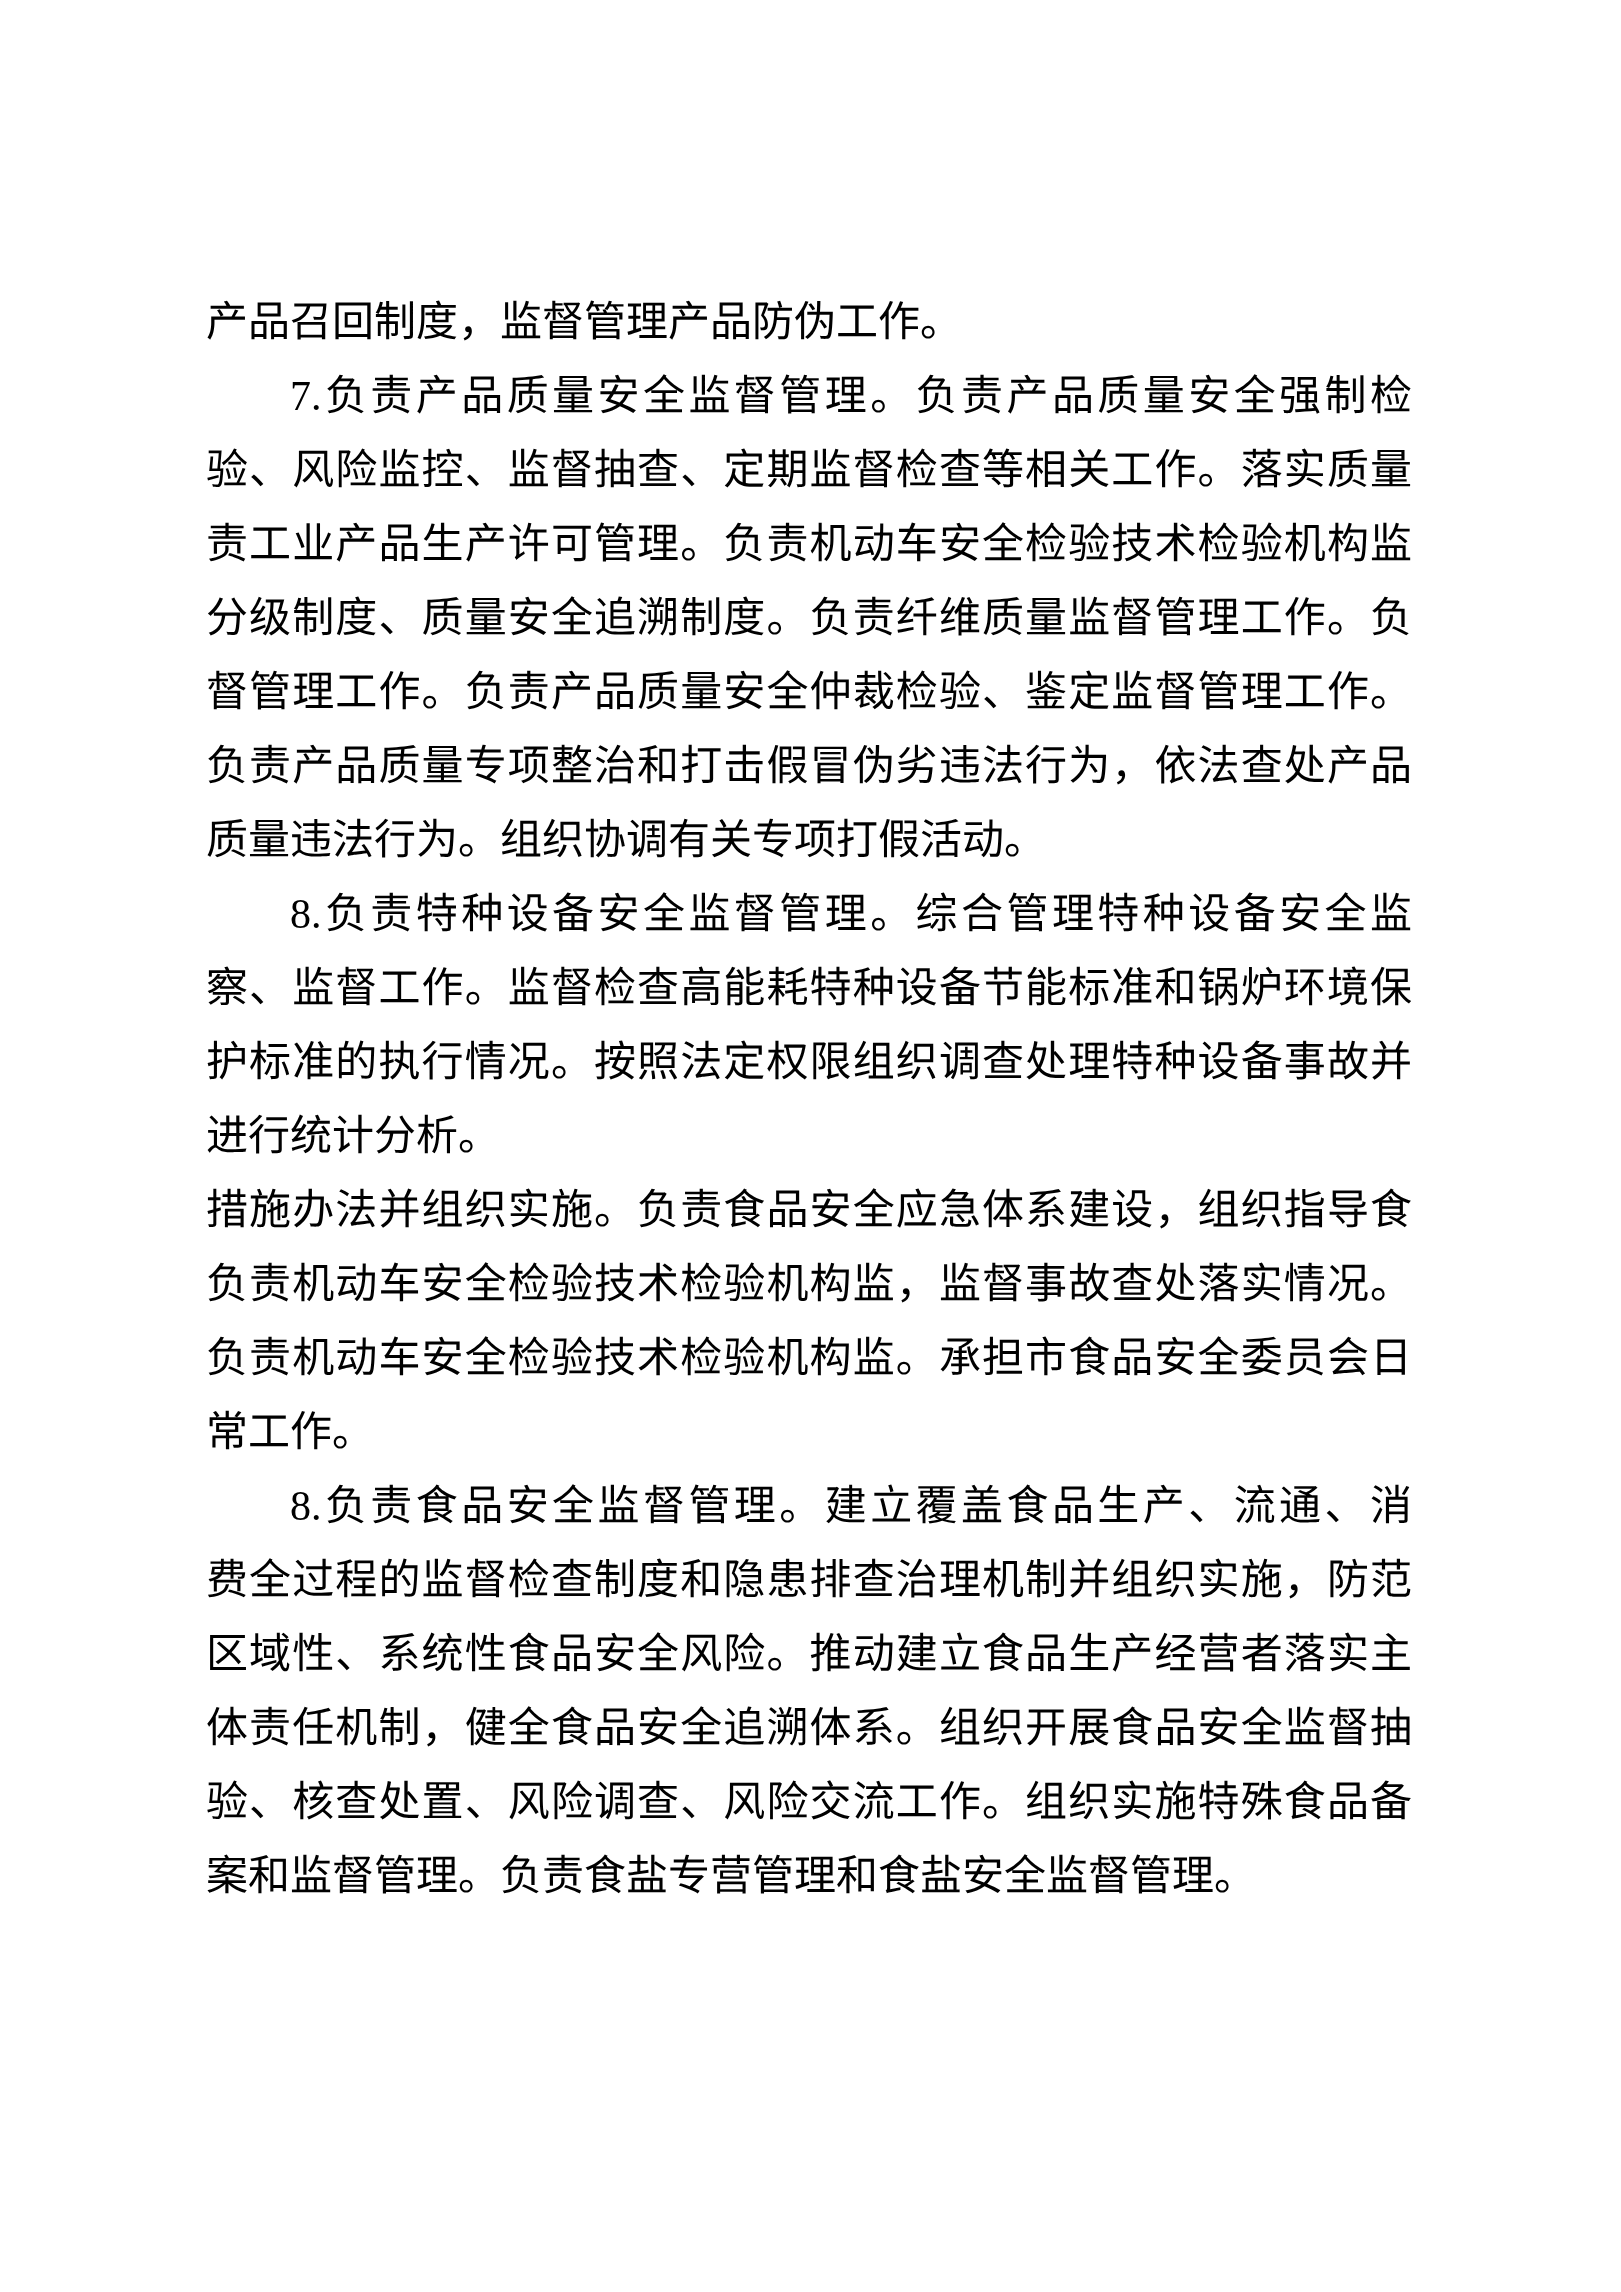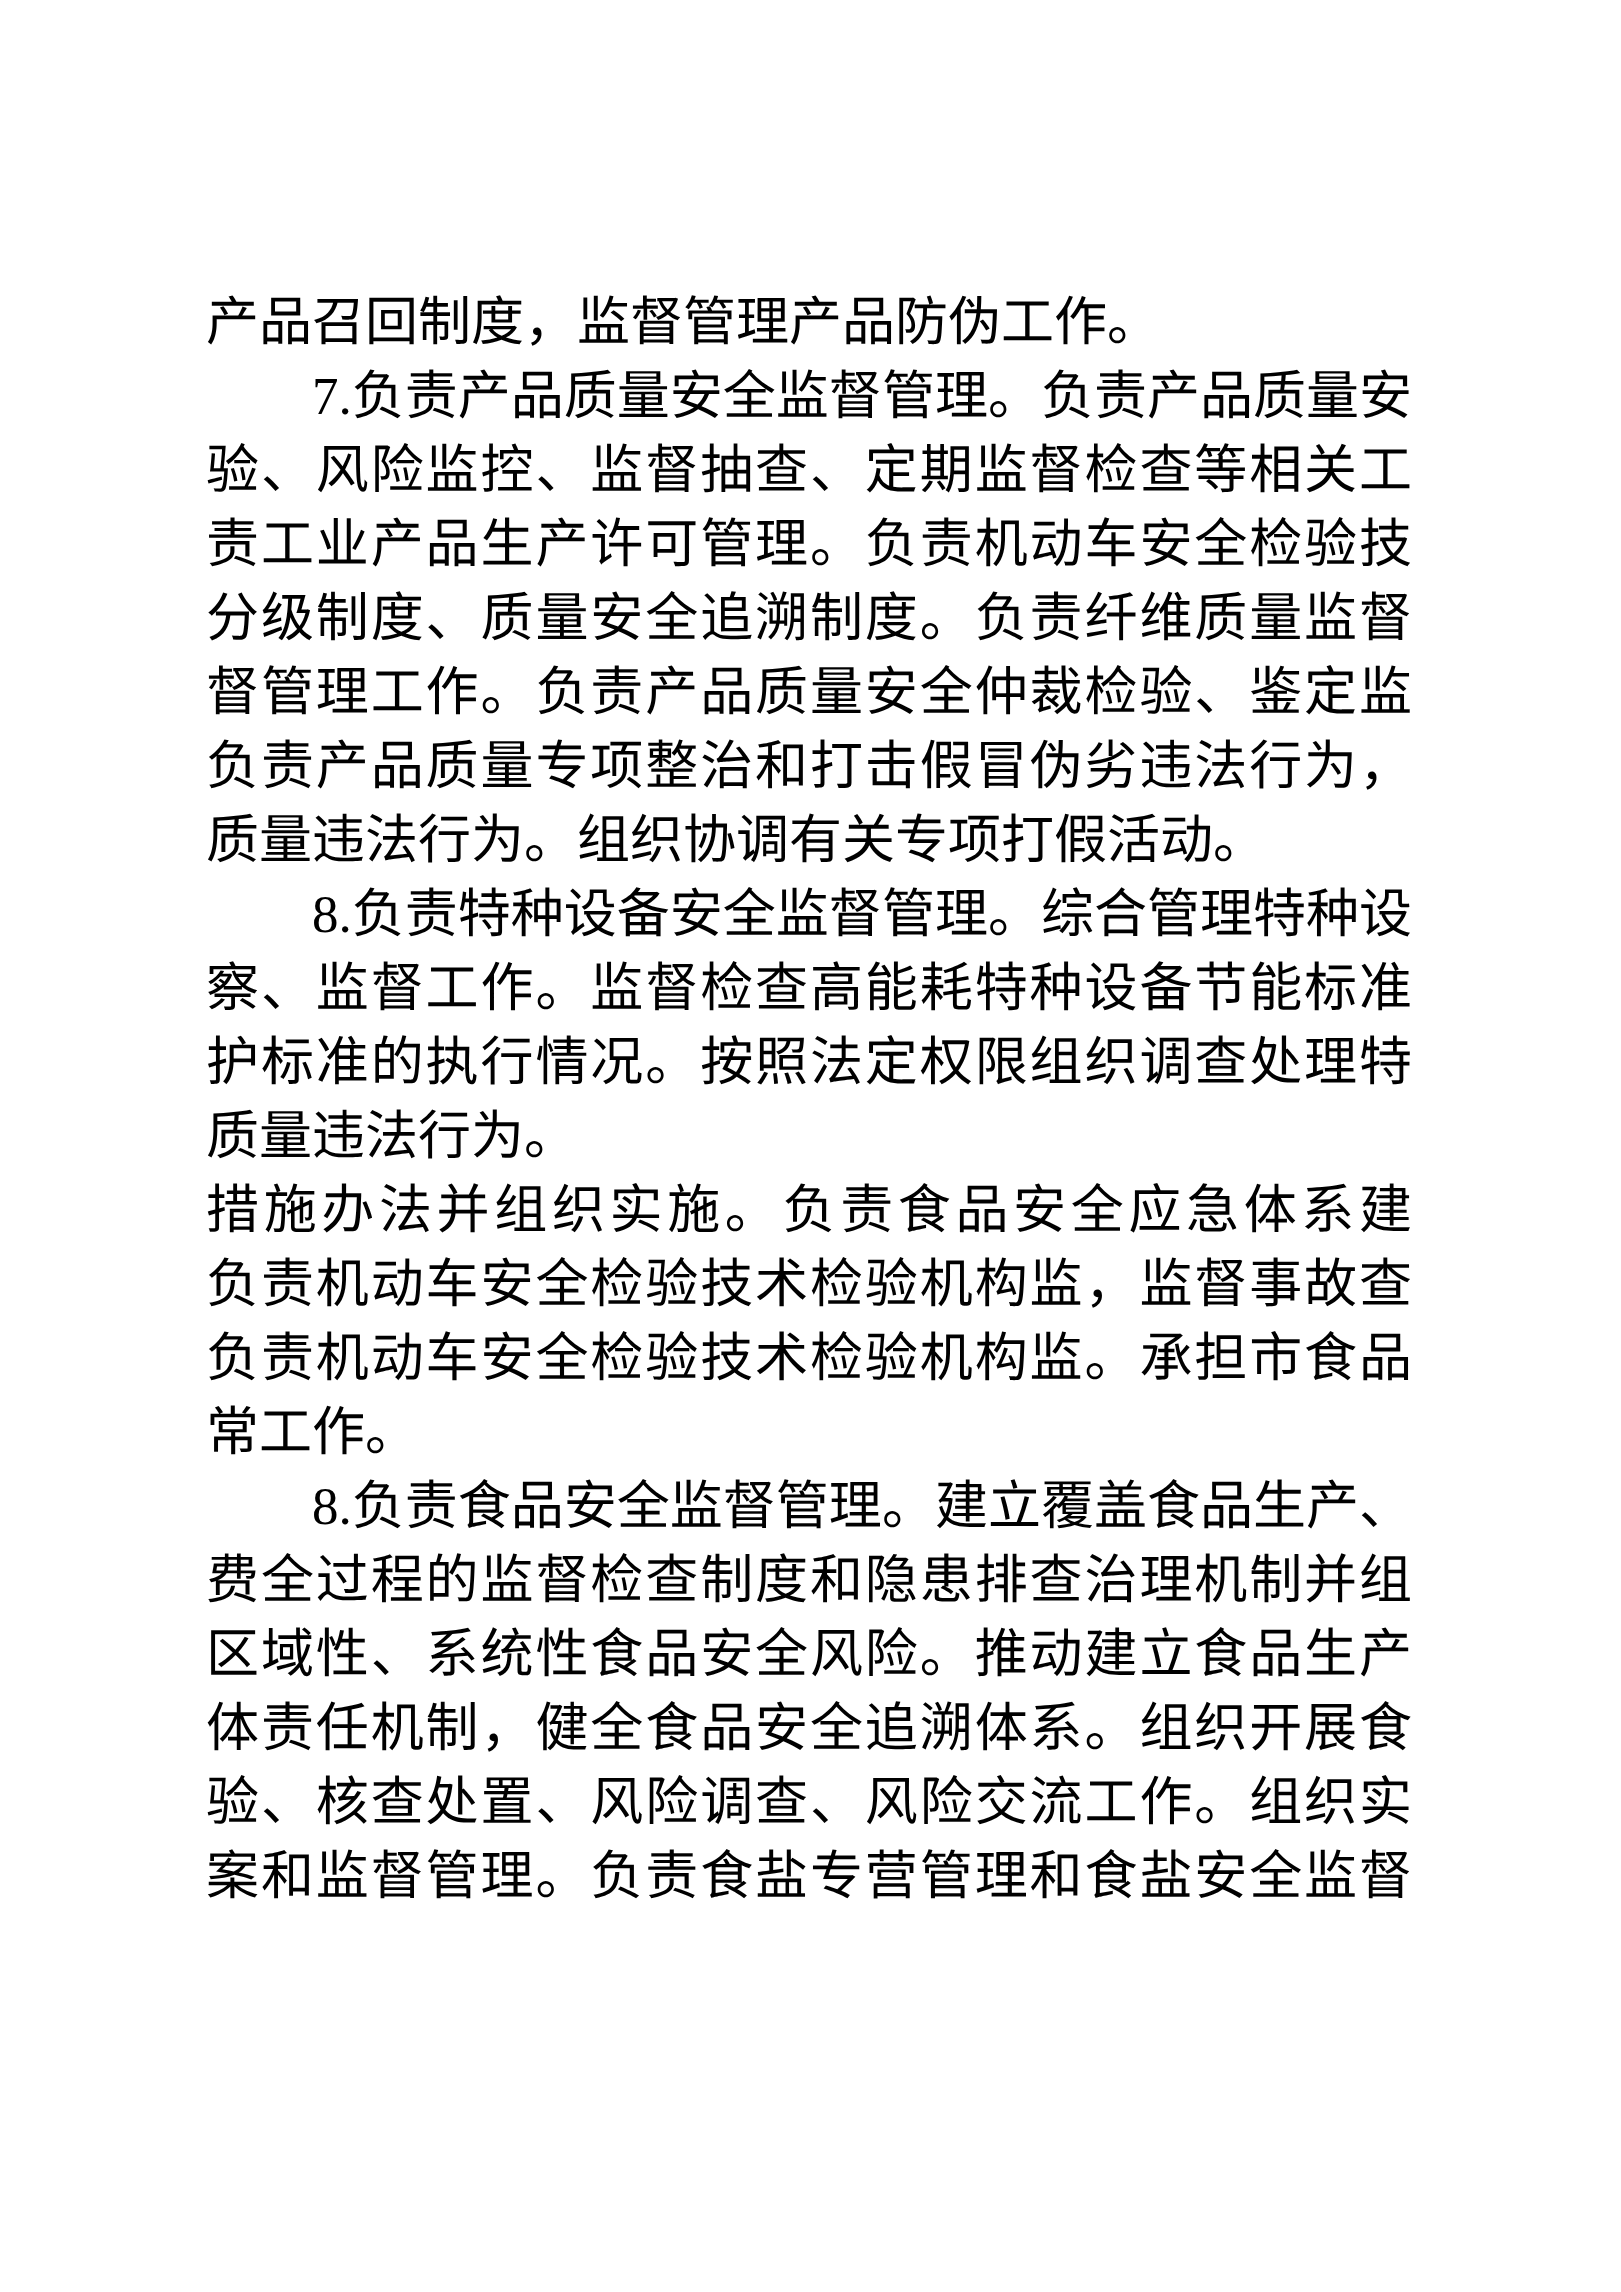--- a/index.html
+++ b/index.html
@@ -22,21 +22,21 @@
     top: 285px;
     width: 1206px;
   }
   .para {
     margin: 0;
     padding: 0;
   }
   .line {
     height: 74px;
     line-height: 74px;
-    font-size: 53px;
+    font-size: 42px;
     letter-spacing: 0;
     text-align: justify;
     text-align-last: justify;
     overflow: hidden;
   }
   .line.first {
     text-indent: 2em;
   }
   .line.last {
     text-align-last: left;
@@ -59,21 +59,21 @@
       <div class="line">分级制度、质量安全追溯制度。负责纤维质量监督管理工作。负</div>
       <div class="line">督管理工作。负责产品质量安全仲裁检验、鉴定监督管理工作。</div>
       <div class="line">负责产品质量专项整治和打击假冒伪劣违法行为，依法查处产品</div>
       <div class="line last">质量违法行为。组织协调有关专项打假活动。</div>
     </div>
 
     <div class="para">
       <div class="line first">8.负责特种设备安全监督管理。综合管理特种设备安全监</div>
       <div class="line">察、监督工作。监督检查高能耗特种设备节能标准和锅炉环境保</div>
       <div class="line">护标准的执行情况。按照法定权限组织调查处理特种设备事故并</div>
-      <div class="line last">质量违法行为。</div>
+      <div class="line last">进行统计分析。</div>
     </div>
 
     <div class="para">
       <div class="line">措施办法并组织实施。负责食品安全应急体系建设，组织指导食</div>
       <div class="line">负责机动车安全检验技术检验机构监，监督事故查处落实情况。</div>
       <div class="line">负责机动车安全检验技术检验机构监。承担市食品安全委员会日</div>
       <div class="line last">常工作。</div>
     </div>
 
     <div class="para">

